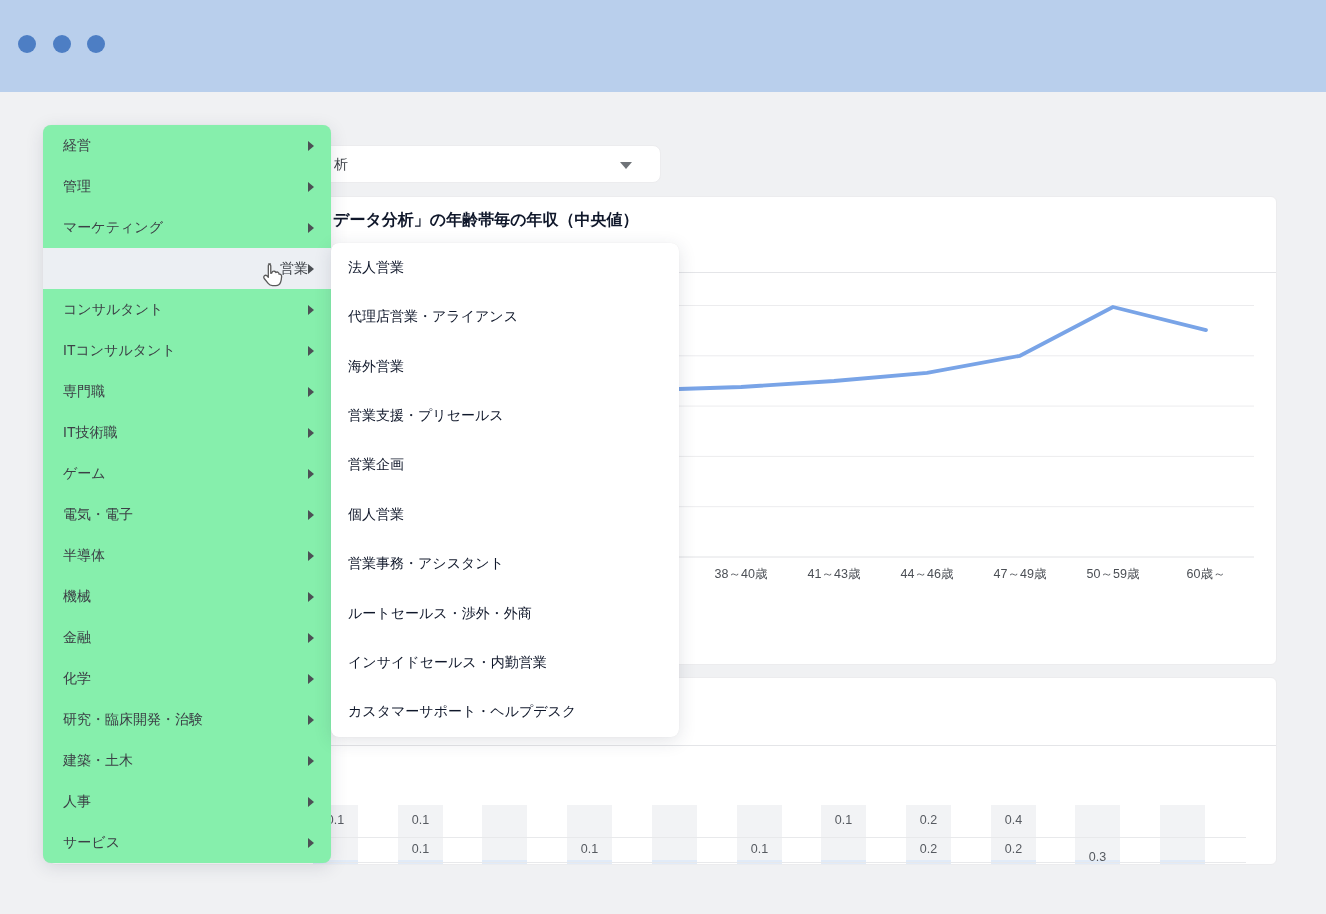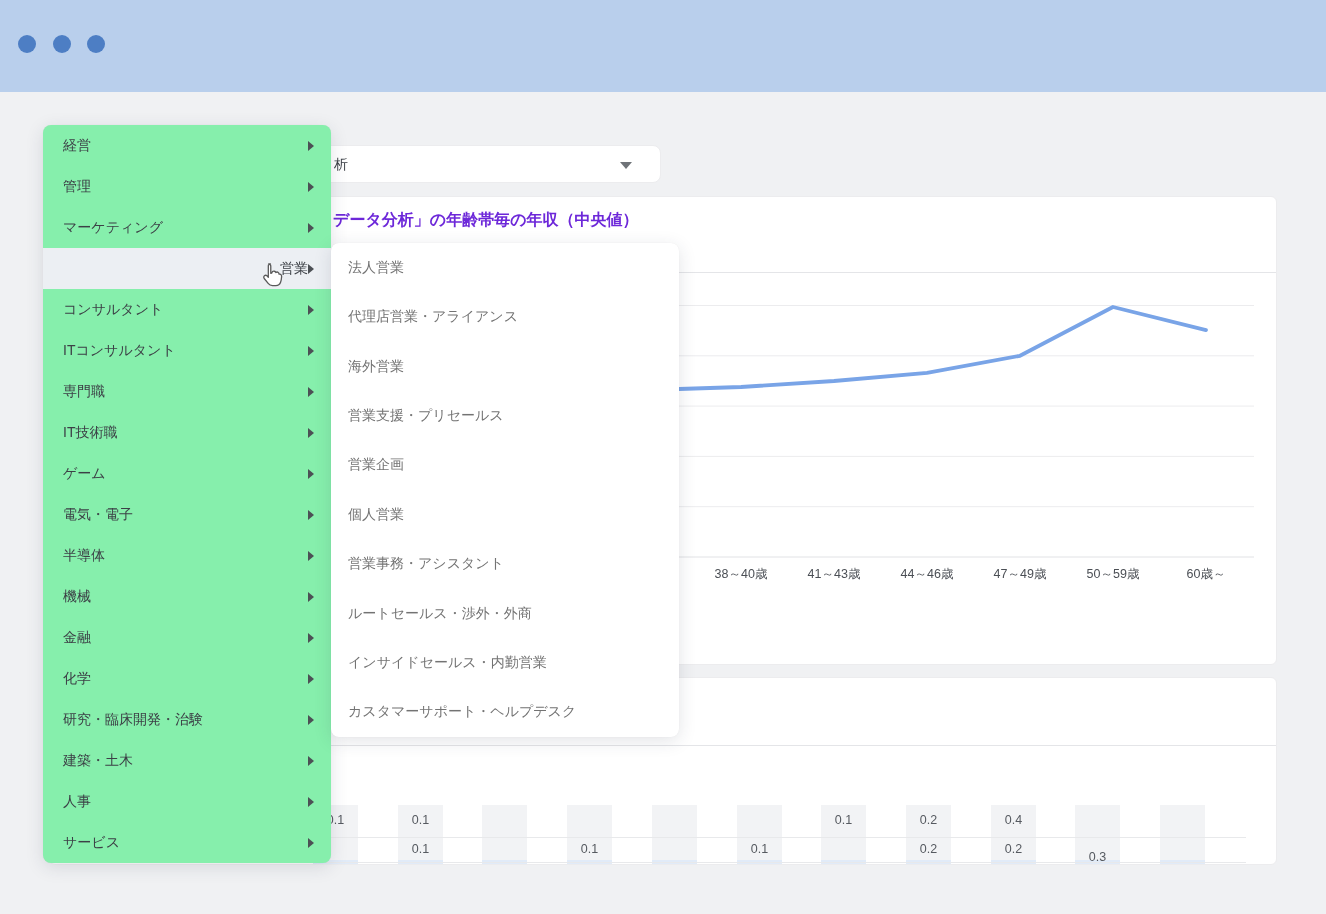--- a/index.html
+++ b/index.html
@@ -22,21 +22,21 @@
     position:absolute;right:28px;top:16px;width:0;height:0;
     border-left:6px solid transparent;border-right:6px solid transparent;border-top:7px solid #6f7378;
   }
 
   .card{position:absolute;background:#ffffff;border:1px solid #ececee;border-radius:6px;box-sizing:border-box;}
   .card1{left:49px;top:196px;width:1228px;height:469px;}
   .card2{left:49px;top:677px;width:1228px;height:188px;overflow:hidden;}
 
   .card-title{
     position:absolute;left:283px;top:0;height:43px;line-height:46px;
-    font-size:16px;font-weight:bold;color:#6d28d9;white-space:nowrap;
+    font-size:16px;font-weight:bold;color:#0f172a;white-space:nowrap;
   }
   .divider1{position:absolute;left:0;top:75px;width:1226px;height:1px;background:#e4e5e8;}
   .divider2{position:absolute;left:0;top:67px;width:1226px;height:1px;background:#e4e5e8;}
   #chart-svg{position:absolute;left:0;top:0;width:1226px;height:467px;}
 
   #table-area{position:absolute;left:0;top:0;width:1226px;height:186px;}
   .shade-col{position:absolute;top:127px;height:59px;background:#f2f3f5;}
   .shade-strip{position:absolute;height:4px;background:#e1ebf8;}
   .row-border{position:absolute;left:100px;width:1096px;height:1px;background:#e8e9eb;}
   .cell-num{
@@ -59,21 +59,21 @@
     padding:0 17px 0 20px;font-size:14px;color:#3c4046;cursor:default;
   }
   .mi:first-child{border-radius:8px 8px 0 0;}
   .mi.hl{background:#eceff3;justify-content:flex-end;}
   .mi-arrow{
     width:0;height:0;border-top:5px solid transparent;border-bottom:5px solid transparent;
     border-left:6px solid #4c5055;
   }
   .smi{
     flex:1;display:flex;align-items:center;padding-left:17px;
-    font-size:14px;color:#737373;cursor:default;white-space:nowrap;
+    font-size:14px;color:#0f172a;cursor:default;white-space:nowrap;
   }
   .cursor-svg{position:absolute;left:258px;top:261px;width:28px;height:28px;}
 </style>
 </head>
 <body>
 
 <div class="titlebar">
   <div class="dot dot1"></div>
   <div class="dot dot2"></div>
   <div class="dot dot3"></div>

